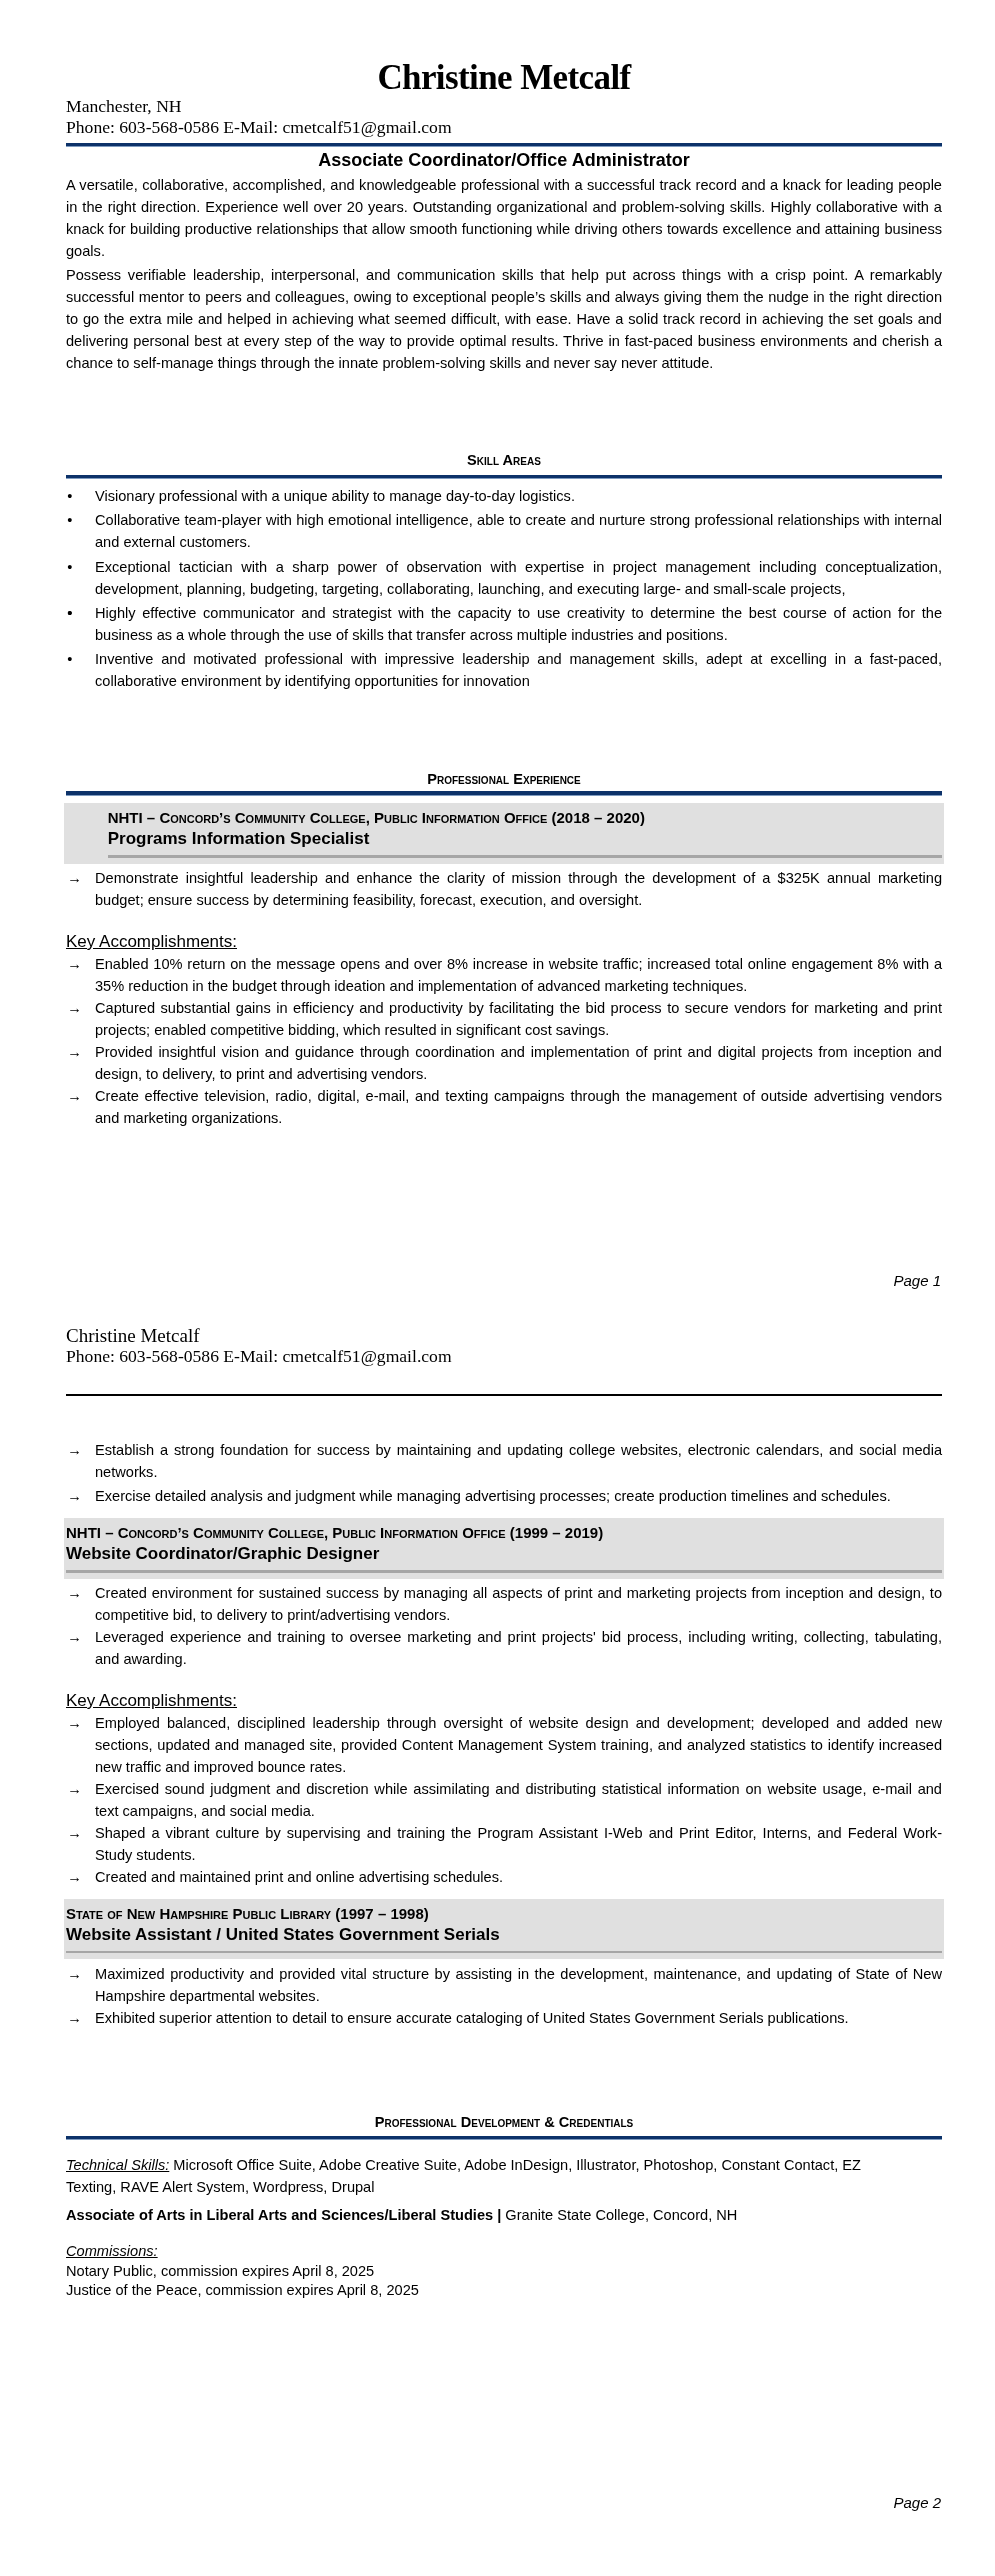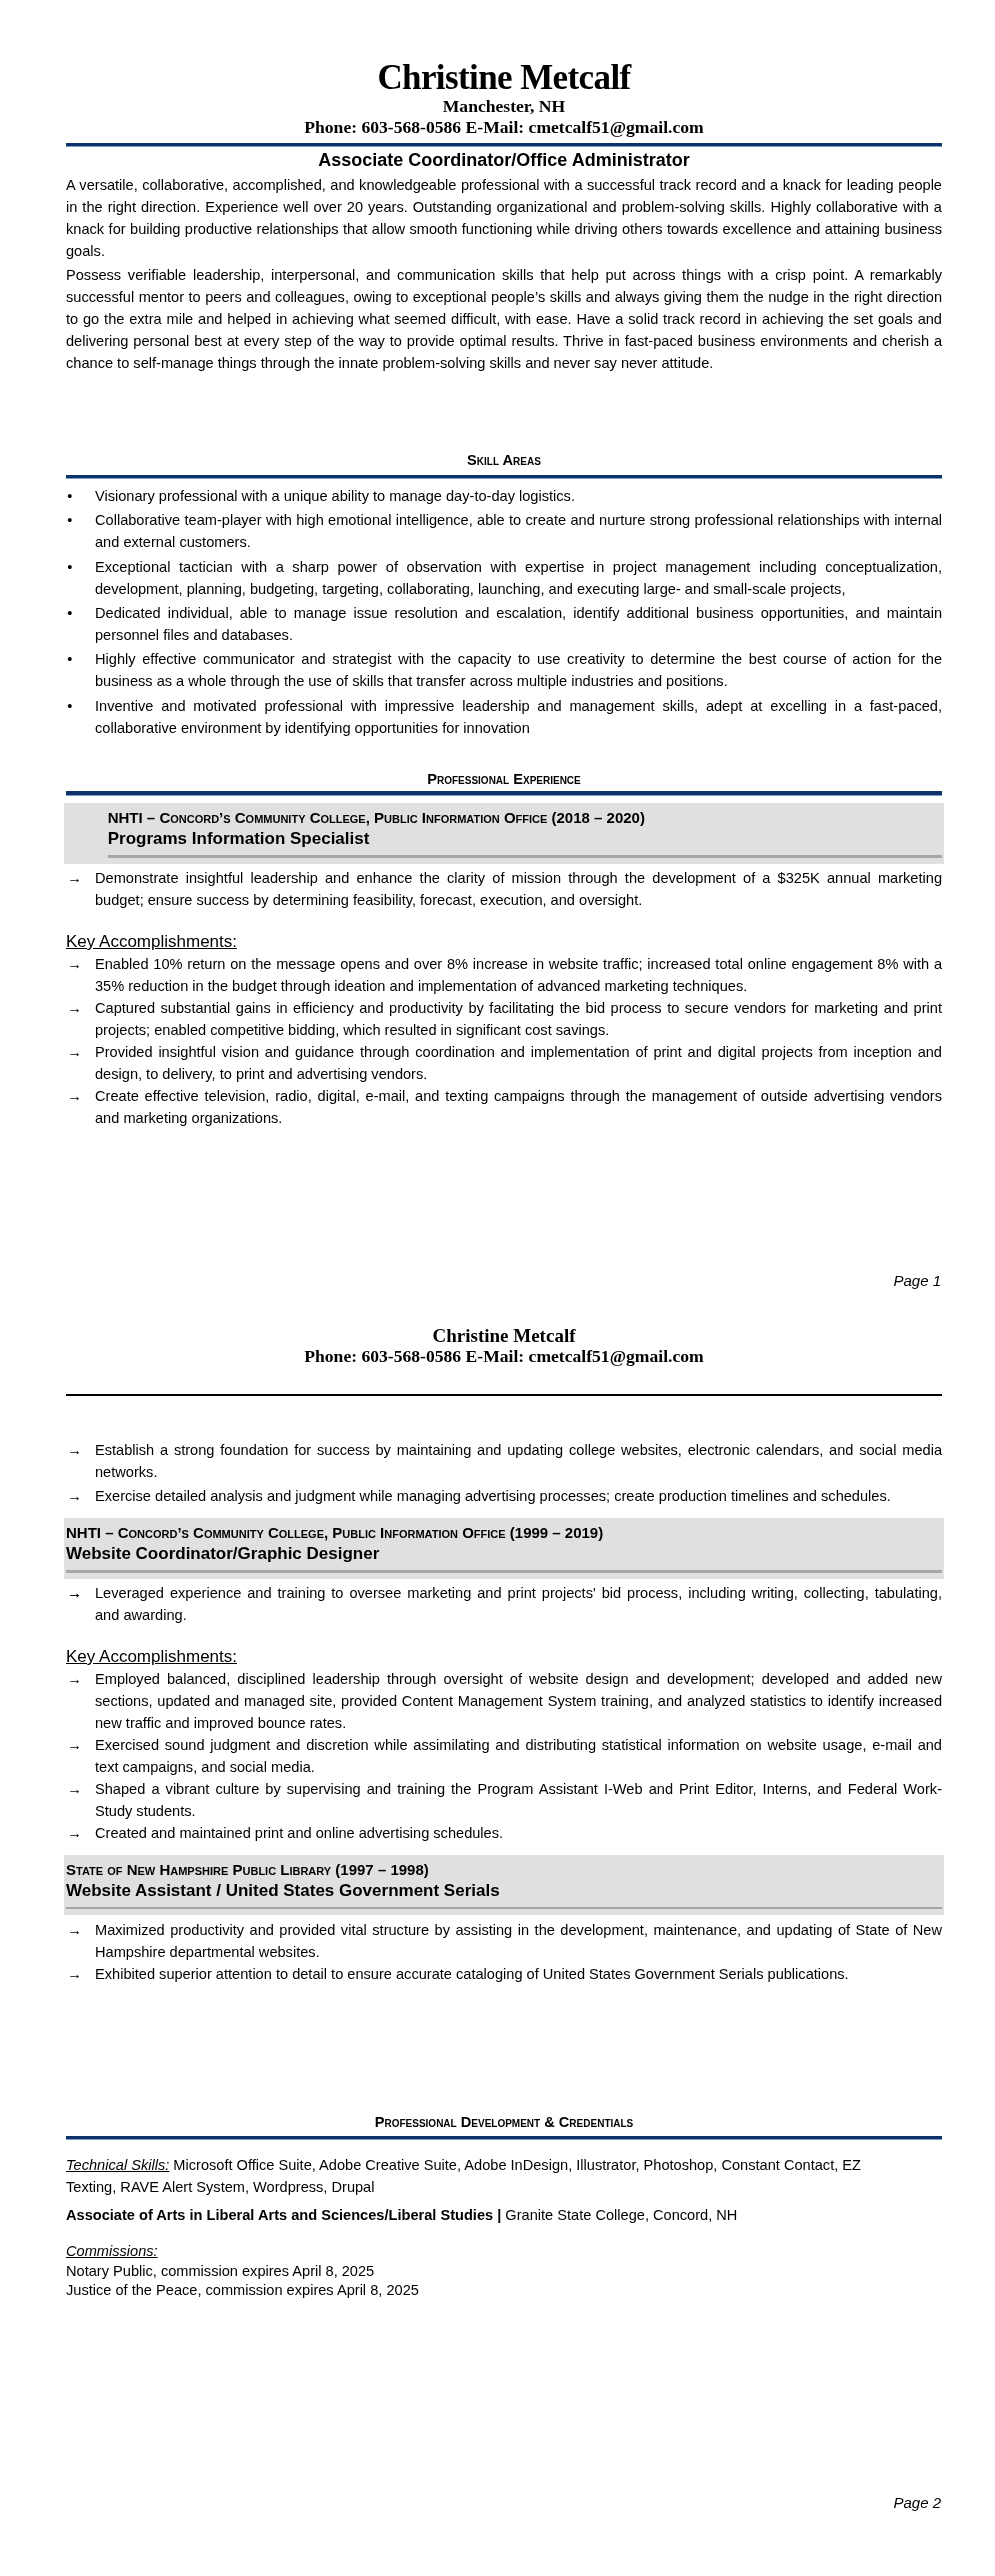--- a/index.html
+++ b/index.html
@@ -3,21 +3,21 @@
 <meta charset="utf-8">
 <style>
   html, body { margin: 0; padding: 0; background: #ffffff; }
   body { width: 995px; height: 2576px; position: relative; overflow: hidden; color: #000; }
   .page { position: absolute; left: 0; width: 995px; }
   .content { position: absolute; left: 66px; width: 876px; }
   .serif { font-family: "Liberation Serif", "DejaVu Serif", serif; }
   .sans { font-family: "Liberation Sans", "DejaVu Sans", sans-serif; }
 
   .name-big { text-align: center; font-weight: bold; font-size: 35px; line-height: 37px; letter-spacing: -0.6px; }
-  .hdr-line { text-align: center; font-weight: bold; font-size: 17.6px; line-height: 21px; }
+  .hdr-line { text-align: left; font-weight: normal; font-size: 17.6px; line-height: 21px; }
   .rule-blue { height: 3.5px; background: #0d3269; border-bottom: 0.6px solid #7f9bbf; }
   .rule-black { height: 2.3px; background: #000; }
   .objective { text-align: center; font-weight: bold; font-size: 18px; line-height: 23.4px; }
   p.para { margin: 0; font-size: 14.6px; line-height: 22px; text-align: justify; }
   .para + .para { margin-top: 2.3px; }
 
   .sec-title { text-align: center; font-weight: bold; font-size: 14.6px; font-variant: small-caps; line-height: 20px; }
 
   ul.bullets { list-style: none; margin: 0; padding: 0; }
   ul.bullets li { position: relative; padding-left: 29px; font-size: 14.6px; line-height: 22px; text-align: justify; margin-bottom: 2.3px; }
@@ -51,21 +51,21 @@
     </div>
   </div>
 
   <div class="content" style="top:450px;">
     <div class="sec-title sans">Skill Areas</div>
     <div class="rule-blue" style="margin-top:4.7px;"></div>
     <ul class="bullets sans" style="margin-top:5.9px;">
       <li><span class="mark">•</span><span>Visionary professional with a unique ability to manage day-to-day logistics.</span></li>
       <li><span class="mark">•</span><span>Collaborative team-player with high emotional intelligence, able to create and nurture strong professional relationships with internal and external customers.</span></li>
       <li><span class="mark">•</span><span>Exceptional tactician with a sharp power of observation with expertise in project management including conceptualization, development, planning, budgeting, targeting, collaborating, launching, and executing large- and small-scale projects,</span></li>
-      <li><span class="mark">•</span><span>Dedicated individual, able to manage issue resolution and escalation, identify additional business opportunities, and maintain personnel files and databases.</span></li>
+      <li><span class="mark">•</span></li>
       <li><span class="mark">•</span><span>Highly effective communicator and strategist with the capacity to use creativity to determine the best course of action for the business as a whole through the use of skills that transfer across multiple industries and positions.</span></li>
       <li><span class="mark">•</span><span>Inventive and motivated professional with impressive leadership and management skills, adept at excelling in a fast-paced, collaborative environment by identifying opportunities for innovation</span></li>
     </ul>
   </div>
 
   <div class="content" style="top:769px;">
     <div class="sec-title sans">Professional Experience</div>
     <div class="rule-blue" style="margin-top:2.3px;"></div>
     <div class="job-head sans" style="margin-top:7px;padding-left:44px;">
       <div class="org">NHTI – Concord’s Community College, Public Information Office (2018 – 2020)</div>
@@ -99,21 +99,21 @@
       <li><span class="mark">→</span><span>Establish a strong foundation for success by maintaining and updating college websites, electronic calendars, and social media networks.</span></li>
       <li><span class="mark">→</span><span>Exercise detailed analysis and judgment while managing advertising processes; create production timelines and schedules.</span></li>
     </ul>
 
     <div class="job-head sans" style="margin-top:10.5px;">
       <div class="org">NHTI – Concord’s Community College, Public Information Office (1999 – 2019)</div>
       <div class="role">Website Coordinator/Graphic Designer</div>
       <div class="shade"></div>
     </div>
     <ul class="bullets sans" style="margin-top:3.5px;">
-      <li style="margin-bottom:0;"><span class="mark">→</span></li>
+      <li style="margin-bottom:0;"><span class="mark">→</span><span>Created environment for sustained success by managing all aspects of print and marketing projects from inception and design, to competitive bid, to delivery to print/advertising vendors.</span></li>
       <li style="margin-bottom:0;"><span class="mark">→</span><span>Leveraged experience and training to oversee marketing and print projects' bid process, including writing, collecting, tabulating, and awarding.</span></li>
     </ul>
     <div class="ka sans" style="margin-top:20px;">Key Accomplishments:</div>
     <ul class="bullets sans">
       <li style="margin-bottom:0;"><span class="mark">→</span><span>Employed balanced, disciplined leadership through oversight of website design and development; developed and added new sections, updated and managed site, provided Content Management System training, and analyzed statistics to identify increased new traffic and improved bounce rates.</span></li>
       <li style="margin-bottom:0;"><span class="mark">→</span><span>Exercised sound judgment and discretion while assimilating and distributing statistical information on website usage, e-mail and text campaigns, and social media.</span></li>
       <li style="margin-bottom:0;"><span class="mark">→</span><span>Shaped a vibrant culture by supervising and training the Program Assistant I-Web and Print Editor, Interns, and Federal Work-Study students.</span></li>
       <li style="margin-bottom:0;"><span class="mark">→</span><span>Created and maintained print and online advertising schedules.</span></li>
     </ul>
 

